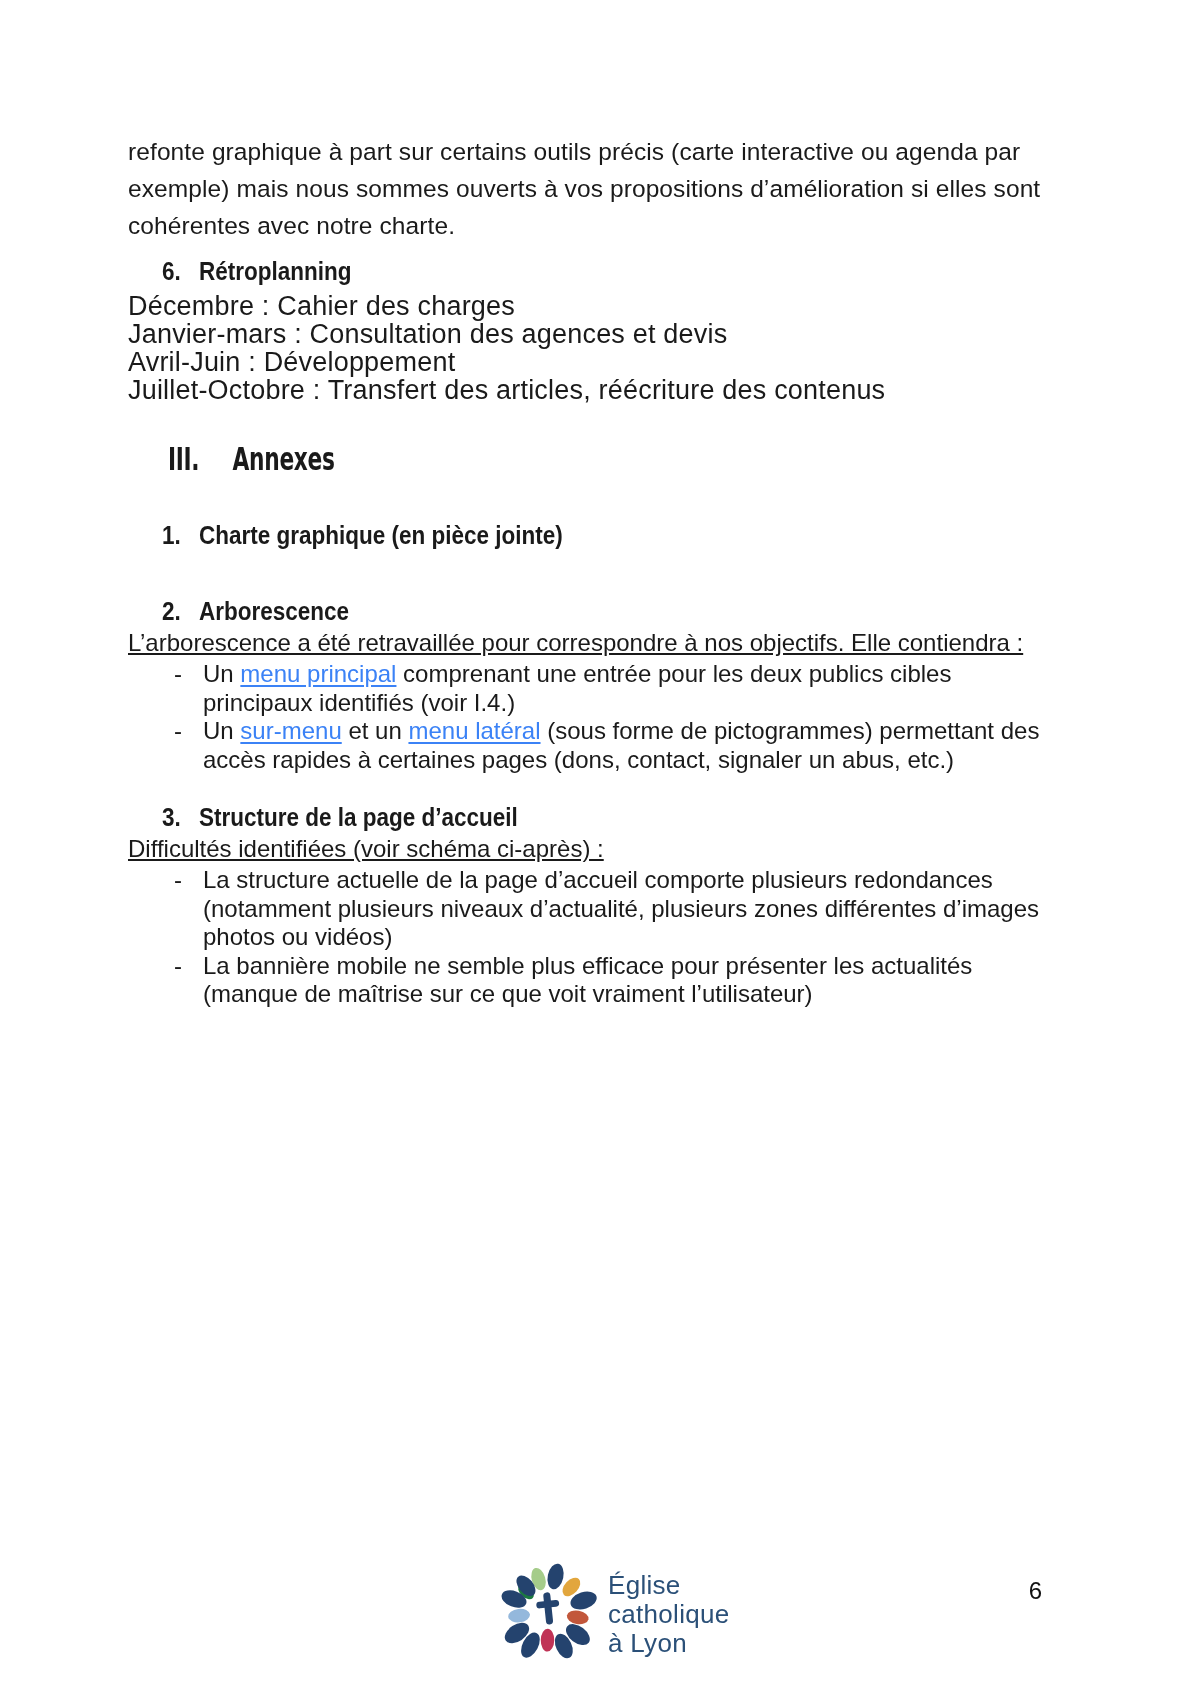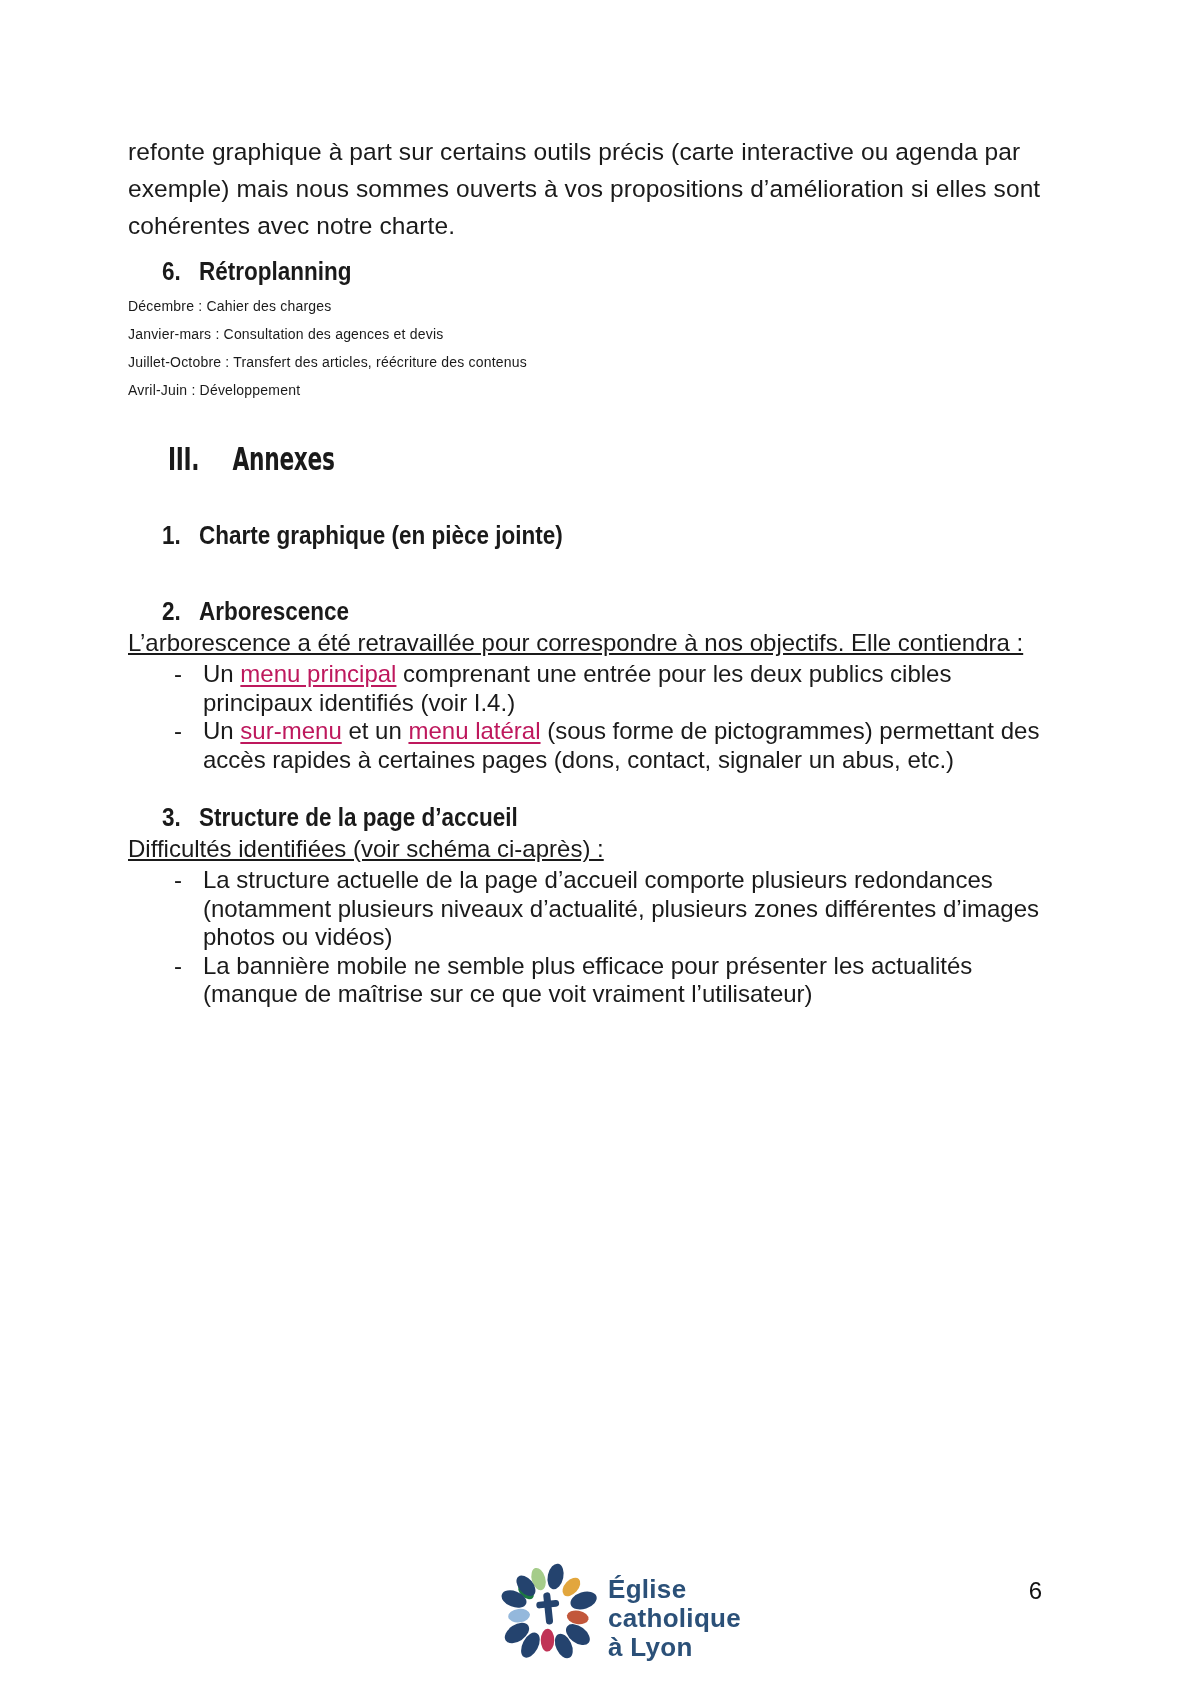--- a/index.html
+++ b/index.html
@@ -58,55 +58,54 @@
   .h-main .h-inner {
     display: inline-flex;
     transform: scaleX(0.68);
     transform-origin: 0 50%;
     letter-spacing: -0.5px;
   }
   .h-main .h-num { display: inline-block; width: 95px; flex: none; }
   
   .retro {
     margin-top: 6px;
-    font-size: 14px;
+    font-size: 27px;
     line-height: 28px;
     letter-spacing: 0.2px;
   }
   
   .bullets { margin-top: 2px; }
   .bullet {
     display: flex;
     padding-left: 46px;
     font-size: 24px;
     line-height: 28.5px;
   }
   .bullet .dash { flex: none; width: 29px; }
   .bullet .btext { max-width: 845px; }
   .doclink {
-    color: #be185d;
+    color: #3b82f6;
     text-decoration: underline;
     text-underline-offset: 3px;
     cursor: pointer;
   }
   
   .mt-h6    { margin-top: 12px; }
   .mt-main  { margin-top: 30px; }
   .mt-h1    { margin-top: 36px; }
   .mt-h2    { margin-top: 46px; }
   .mt-h3    { margin-top: 28px; }
   .mt-intro { margin-top: 2px; text-decoration: underline; }
   
   .footer-logo {
     position: absolute;
     left: 496px;
     top: 1558px;
     display: flex;
-    align-items: flex-end;
-    font-weight: bold;
+    align-items: center;
   }
   .logo-mark { width: 104px; height: 104px; flex: none; }
   .wordmark {
     margin-left: 8px;
     margin-top: 8px;
     font-size: 26px;
     line-height: 29px;
     color: #2b5078;
     letter-spacing: 0.3px;
     white-space: nowrap;
@@ -132,22 +131,22 @@
     <div class="h-sub mt-h6">
       <span class="h-inner">
         <span class="h-num">6.</span>
         <span>Rétroplanning</span>
       </span>
     </div>
 
     <div class="retro">
       <div>Décembre : Cahier des charges</div>
       <div>Janvier-mars : Consultation des agences et devis</div>
+      <div>Avril-Juin : Développement</div>
       <div>Juillet-Octobre : Transfert des articles, réécriture des contenus</div>
-      <div>Avril-Juin : Développement</div>
     </div>
 
     <div class="h-main mt-main">
       <span class="h-inner">
         <span class="h-num">III.</span>
         <span>Annexes</span>
       </span>
     </div>
 
     <div class="h-sub mt-h1">

